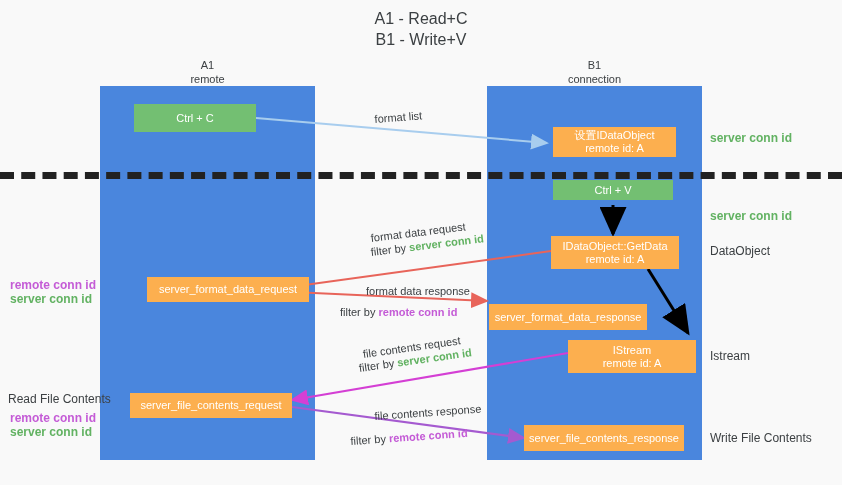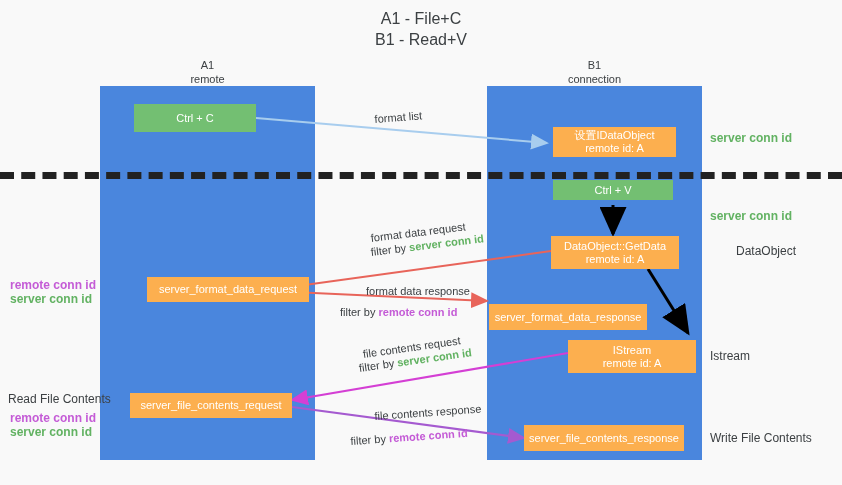--- a/index.html
+++ b/index.html
@@ -48,22 +48,22 @@
   svg.layer{position:absolute;left:0;top:0;width:842px;height:485px;overflow:visible;}
   .dashline{position:absolute;left:0;width:842px;height:0;
     border-top:7px dashed #222;}
 </style>
 </head>
 <body>
 
 <div id="stage">
 
   <div class="title">
-    <div>A1 - File+C</div>
-    <div>B1 - Read+V</div>
+    <div>A1 - Read+C</div>
+    <div>B1 - Write+V</div>
   </div>
 
   <div class="col-head" style="left:100px;top:58px;width:215px;">
     <div>A1</div>
     <div>remote</div>
   </div>
   <div class="col-head" style="left:487px;top:58px;width:215px;">
     <div>B1</div>
     <div>connection</div>
   </div>
@@ -114,36 +114,36 @@
   <div class="box orange" style="left:130px;top:393px;width:162px;height:25px;">server_file_contents_request</div>
 
   <div class="box orange" style="left:553px;top:127px;width:123px;height:30px;flex-direction:column;">
     <div>设置IDataObject</div>
     <div>remote id: A</div>
   </div>
 
   <div class="box green" style="left:553px;top:180px;width:120px;height:20px;">Ctrl + V</div>
 
   <div class="box orange" style="left:551px;top:236px;width:128px;height:33px;flex-direction:column;">
-    <div>DataObject::GetData</div>
+    <div>IDataObject::GetData</div>
     <div>remote id: A</div>
   </div>
 
   <div class="box orange" style="left:489px;top:288px;width:158px;height:26px;margin-top:16px;">server_format_data_response</div>
 
   <div class="box orange" style="left:568px;top:340px;width:128px;height:33px;flex-direction:column;">
     <div>IStream</div>
     <div>remote id: A</div>
   </div>
 
   <div class="box orange" style="left:524px;top:425px;width:160px;height:26px;">server_file_contents_response</div>
 
   <div class="side-label conn-green" style="left:710px;top:131px;">server conn id</div>
   <div class="side-label conn-green" style="left:710px;top:209px;">server conn id</div>
-  <div class="side-label" style="left:710px;top:244px;margin-left:26px;">DataObject</div>
+  <div class="side-label" style="left:710px;top:244px;">DataObject</div>
   <div class="side-label" style="left:710px;top:349px;">Istream</div>
   <div class="side-label" style="left:710px;top:431px;">Write File Contents</div>
 
   <div class="side-label conn-purple" style="left:10px;top:278px;">remote conn id</div>
   <div class="side-label conn-green" style="left:10px;top:292px;">server conn id</div>
 
   <div class="side-label" style="left:8px;top:392px;">Read File Contents</div>
   <div class="side-label conn-purple" style="left:10px;top:411px;">remote conn id</div>
   <div class="side-label conn-green" style="left:10px;top:425px;">server conn id</div>
 

